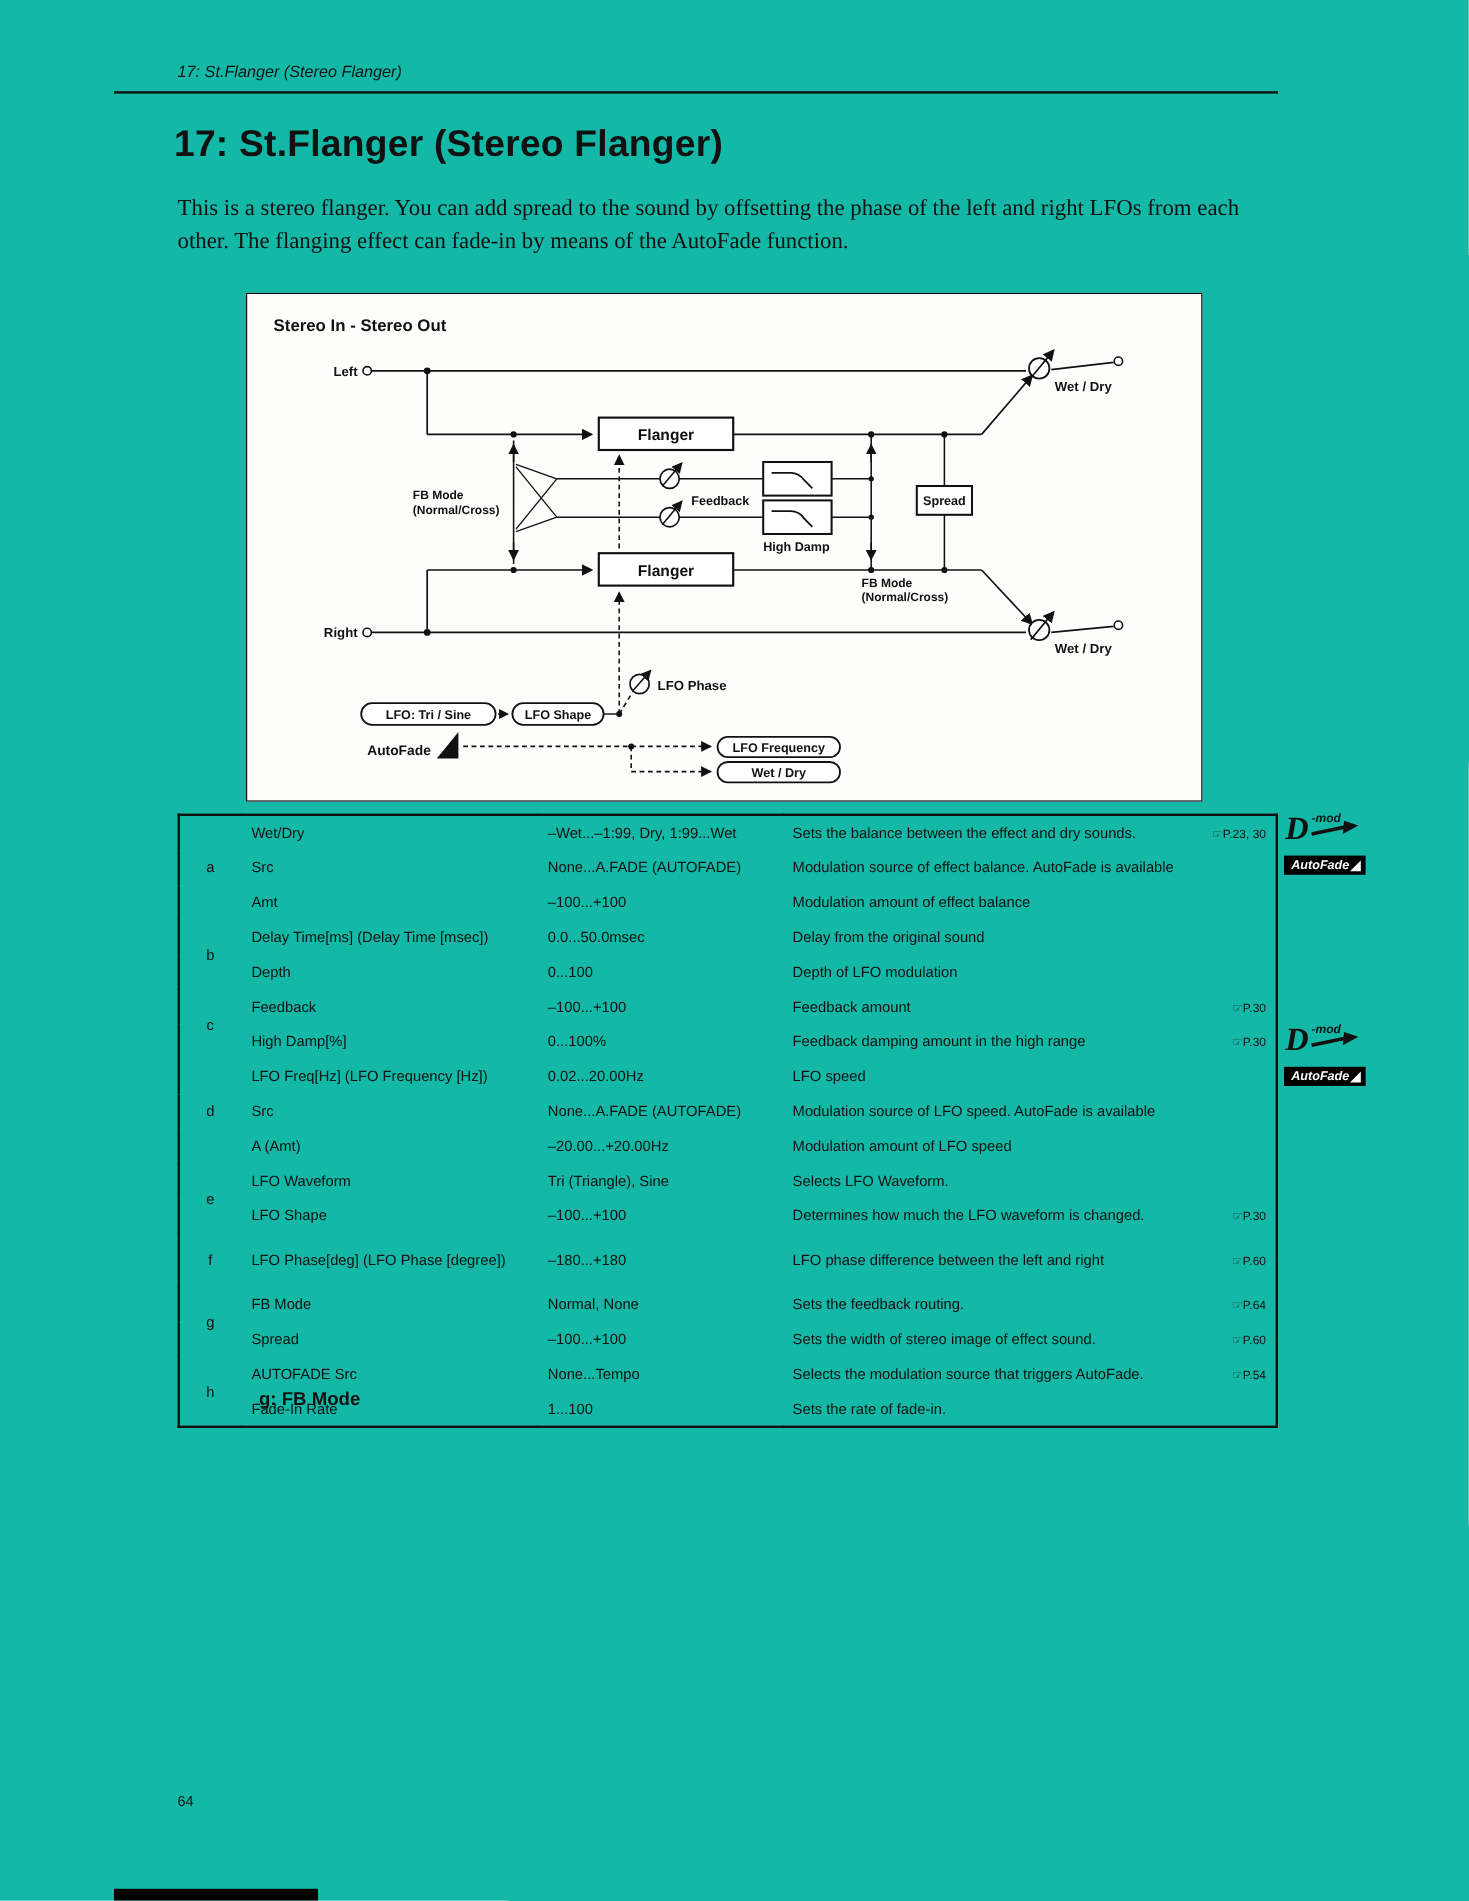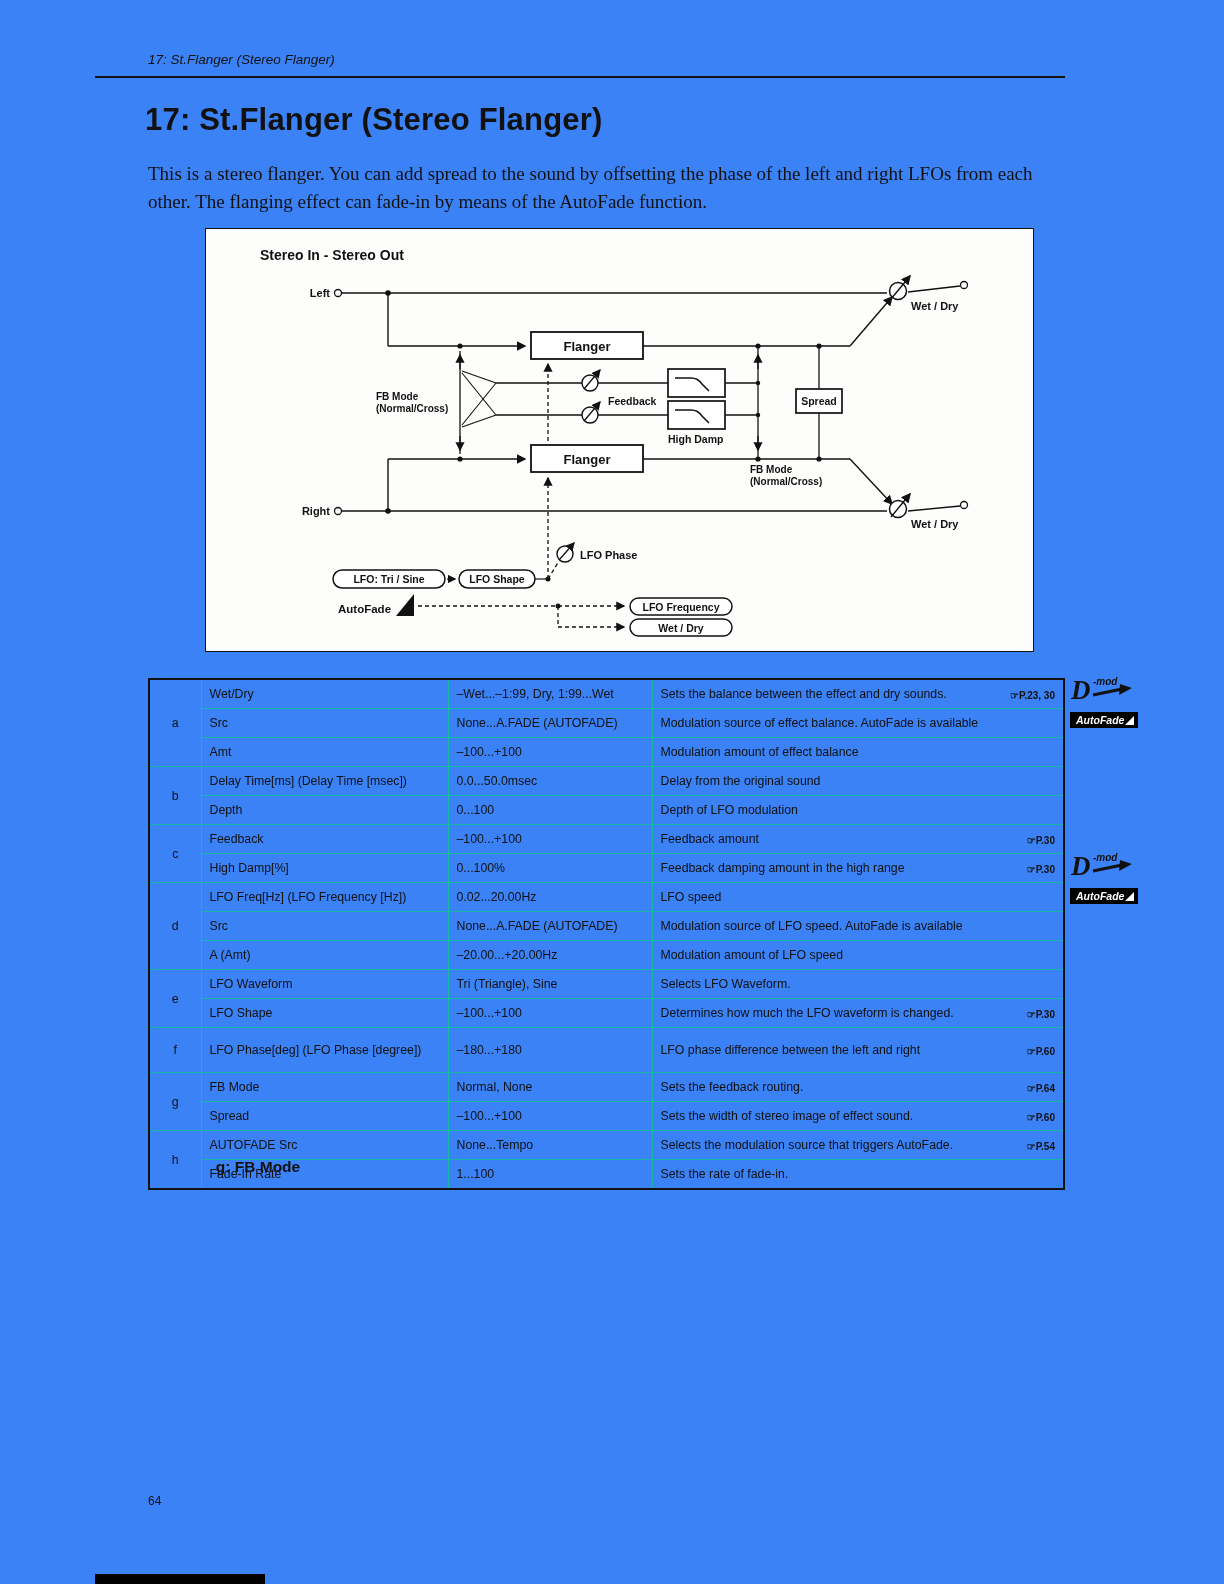--- a/index.html
+++ b/index.html
@@ -1,40 +1,40 @@
 <!DOCTYPE html>
 <html><head>
 <meta charset="utf-8">
 <style>
   html,body{margin:0;padding:0;background:#e8e8e8;}
-  #page{position:relative;width:1224px;height:1584px;background:#3b82f6;color:#111;
+  #page{position:relative;width:1224px;height:1584px;background:#14b8a6;color:#111;
         font-family:"Liberation Sans",sans-serif;overflow:hidden;}
 
   .running-header{position:absolute;left:148px;top:52px;font-size:13.5px;font-style:italic;}
   .rule{position:absolute;left:95px;top:76px;width:970px;height:2px;background:#111;}
 
   .page-title{position:absolute;left:145px;top:102px;font-size:31px;font-weight:bold;letter-spacing:.2px;}
 
   .intro{position:absolute;left:148px;top:160px;width:918px;
          font-family:"Liberation Serif",serif;font-size:19px;line-height:1.45;}
 
-  .diagram-box{position:absolute;left:205px;top:228px;width:795px;height:422px;
-               border:1.5px solid #111;background:#fdfdfc;padding-left:32px;}
+  .diagram-box{position:absolute;left:205px;top:244px;width:795px;height:422px;
+               border:1.5px solid #111;background:#fdfdfc;}
   .diagram-box svg{display:block;}
   .dt{font-weight:bold;font-family:"Liberation Sans",sans-serif;fill:#111;}
 
   .table-wrap{position:absolute;left:148px;top:678px;width:917px;}
   table.params{border-collapse:collapse;width:100%;font-size:12.3px;table-layout:fixed;
                border:2px solid #111;}
   table.params td{border:1px solid #14b8a6;height:24px;padding:2px 8px;vertical-align:middle;
                   overflow:hidden;}
   td.c-letter{text-align:center;}
   td.c-param{padding-left:10px;}
   .dwrap{display:flex;justify-content:space-between;align-items:flex-end;}
-  .dref{font-size:10px;font-weight:bold;white-space:nowrap;margin-left:24px;}
+  .dref{font-size:10px;font-weight:normal;white-space:nowrap;margin-left:24px;}
 
   .badges{position:absolute;left:calc(100% + 5px);top:0;width:74px;}
   .badge-group{position:absolute;left:0;width:74px;}
   #bg1{top:-4px;} #bg2{top:172px;}
   .af-badge{margin-top:4px;background:#000;color:#fff;font-style:italic;font-weight:bold;
             font-size:10.5px;padding:2px 4px 2px 6px;display:flex;align-items:center;
             justify-content:space-between;width:58px;}
   .af-wedge{width:0;height:0;border-left:9px solid transparent;border-bottom:9px solid #fff;}
 
   .footnote{position:absolute;left:148px;top:1156px;width:920px;display:flex;}

